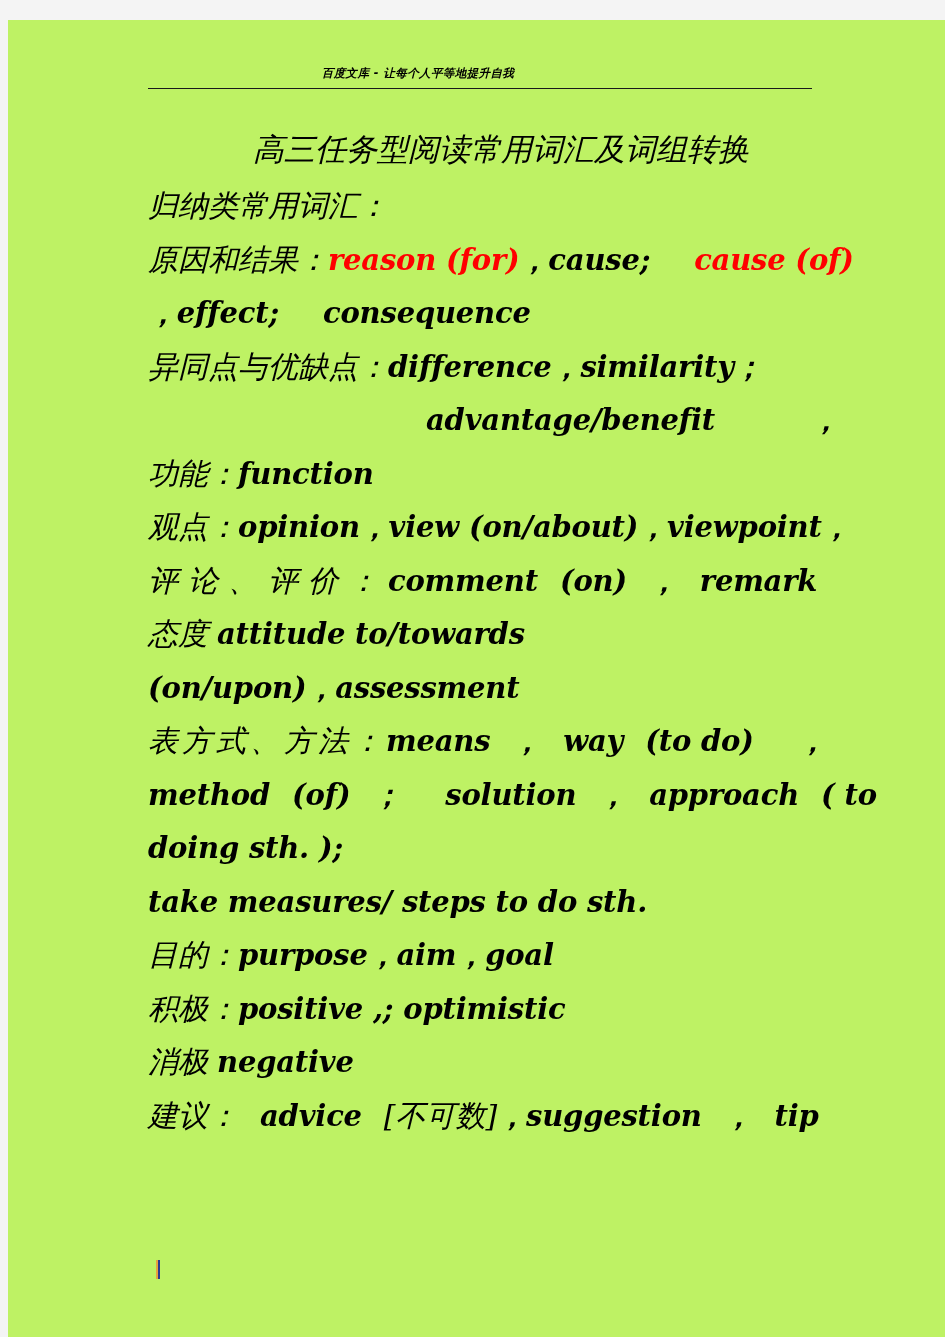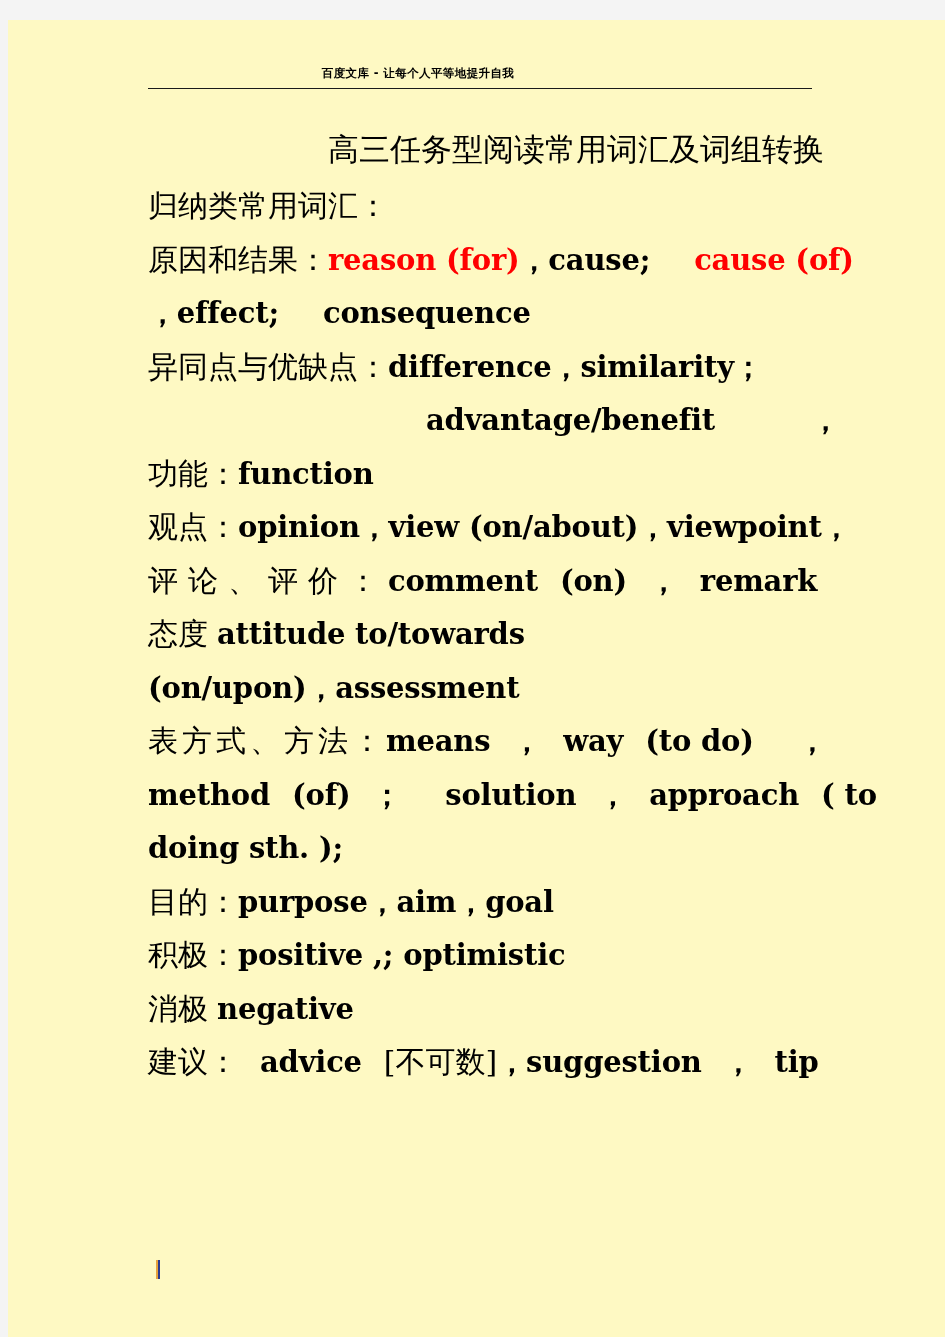--- a/index.html
+++ b/index.html
@@ -15,22 +15,23 @@
     font-family: "DejaVu Serif", "Liberation Serif", serif;
   }
 
   
   #page {
     position: absolute;
     left: 8px;
     top: 20px;
     width: 937px;
     height: 1317px;
-    background: #fef9c3;
+    background: #bef264;
     box-sizing: border-box;
+    font-style: italic;
   }
 
   
   .header-wrap {
     position: absolute;
     left: 0;
     top: 42px;
     width: 820px;
     text-align: center;
   }
@@ -74,21 +75,21 @@
   
   .en {
     font-family: "DejaVu Serif", "Liberation Serif", serif;
     font-weight: bold;
     font-size: 29px;
     letter-spacing: -0.2px;
   }
   .red { color: #ff0000; margin-top: 32px; }
 
   .title {
-    text-align: right;
+    text-align: center;
     padding-left: 30px;
     line-height: 54px;
   }
   .title .cn { font-size: 31px; }
 
   .indent-lg { padding-left: 278px; }
   .indent-md { padding-left: 140px; }
 
   
   .sp-s { display: inline-block; width: 9px; }
@@ -163,20 +164,23 @@
 
     <div class="line">
       <span class="cn track-mid">表方式、方法：</span><span class="en">means</span><span class="sp-m"></span><span class="en">，</span><span class="sp-m"></span><span class="en">way</span><span class="sp-m"></span><span class="en">(to  do)</span><span class="sp-l"></span><span class="en">，</span>
     </div>
     <div class="line">
       <span class="en">method</span><span class="sp-m"></span><span class="en">(of)</span><span class="sp-m"></span><span class="en">；</span><span class="sp-l"></span><span class="en">solution</span><span class="sp-m"></span><span class="en">，</span><span class="sp-m"></span><span class="en">approach</span><span class="sp-m"></span><span class="en">(  to</span>
     </div>
     <div class="line">
       <span class="en">doing sth. );</span>
     </div>
+    <div class="line">
+      <span class="en">take  measures/  steps  to  do  sth.</span>
+    </div>
 
     <div class="line">
       <span class="cn">目的：</span><span class="en">purpose，aim，goal</span>
     </div>
 
     <div class="line">
       <span class="cn">积极：</span><span class="en">positive ,; optimistic</span>
     </div>
 
     <div class="line">

